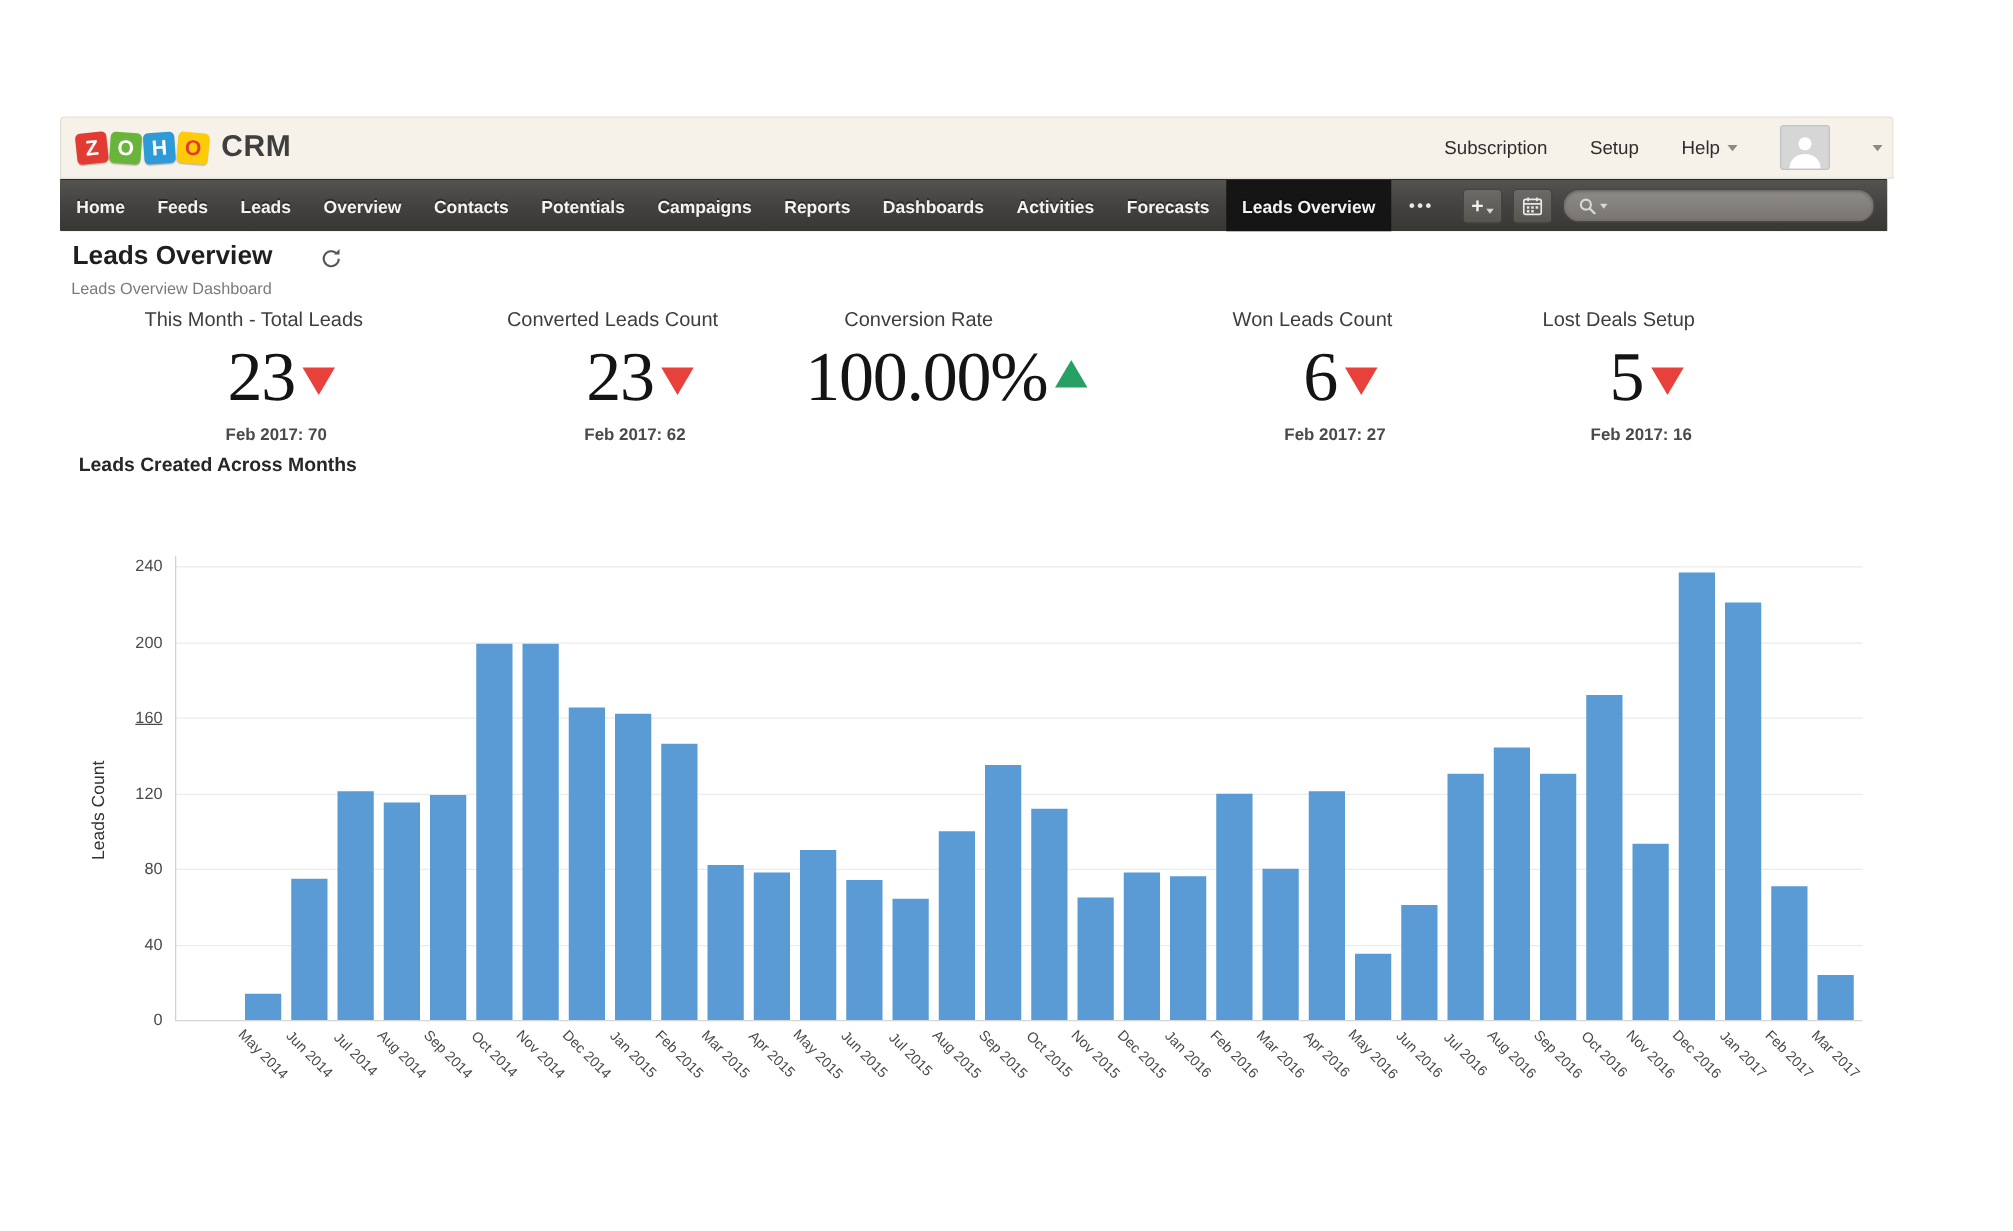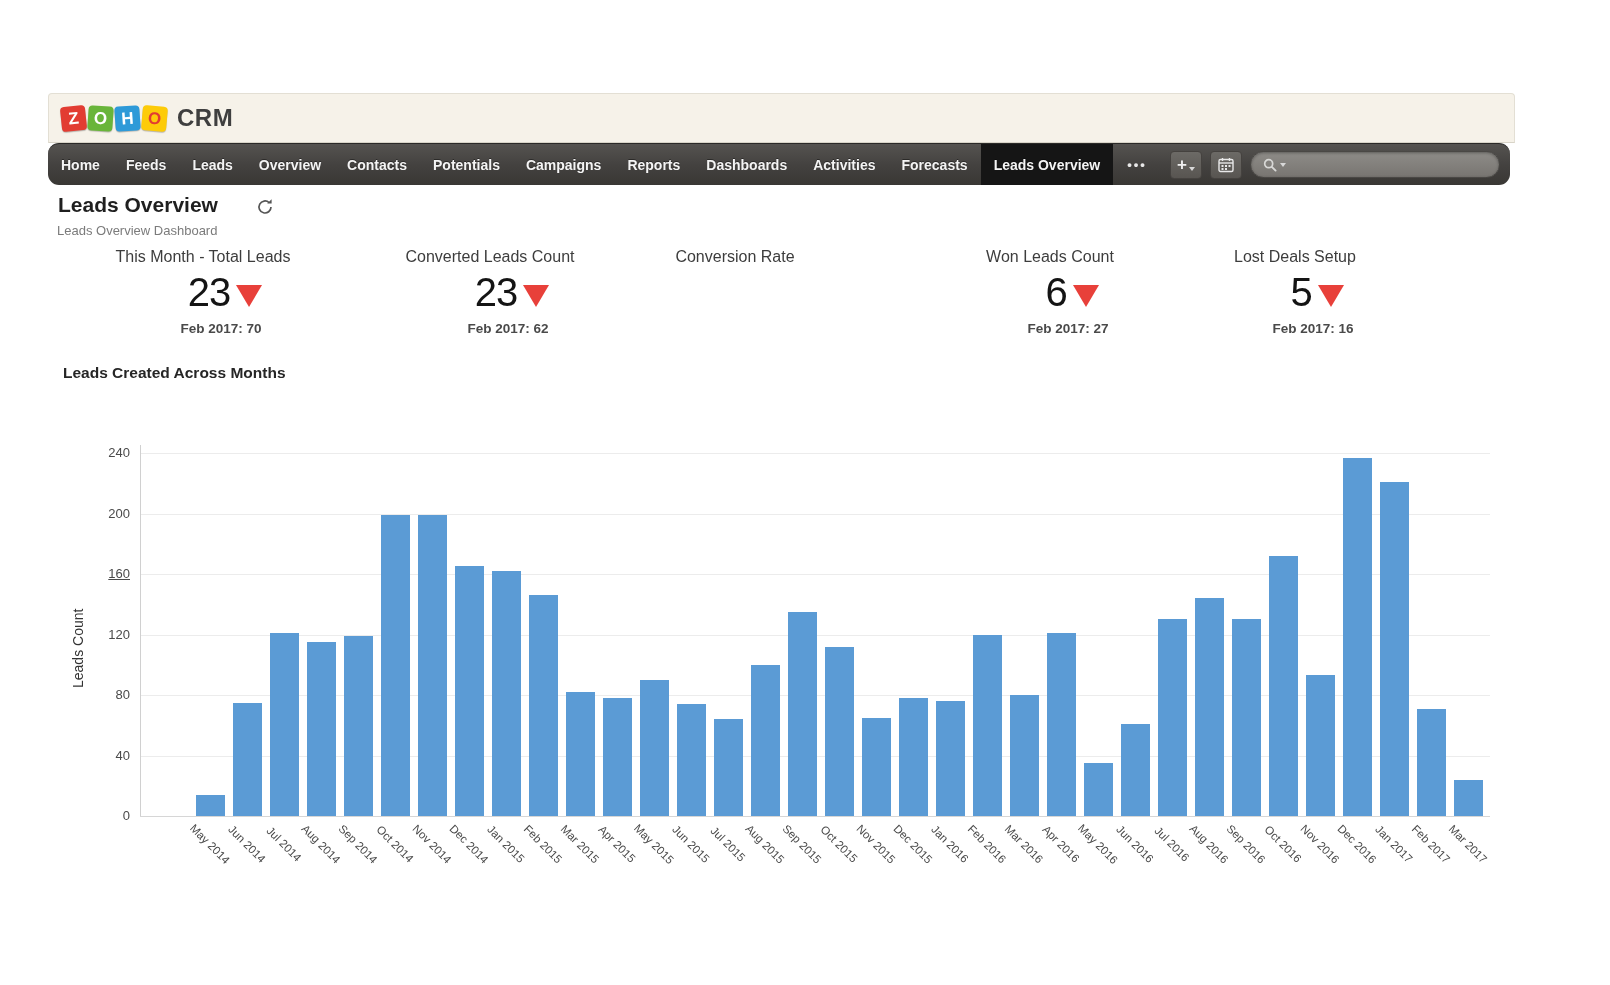--- a/index.html
+++ b/index.html
@@ -22,21 +22,21 @@
   .header-right { margin-left:auto; display:flex; align-items:center; gap:34px; padding-right:8px; }
   .header-link { font-size:15px; color:#2e2e2e; cursor:pointer; display:flex; align-items:center; gap:6px; }
   .caret-down { width:0; height:0; border-left:4px solid transparent; border-right:4px solid transparent;
     border-top:5px solid #8a8a8a; display:inline-block; }
   .avatar { width:40px; height:36px; background:#d6d6d6; border:1px solid #c2c2c2; border-radius:3px;
     display:flex; align-items:flex-end; justify-content:center; overflow:hidden; cursor:pointer; }
 
   
   .nav-bar { position:absolute; left:48px; top:143px; width:1462px; height:42px;
     background:linear-gradient(180deg,#555350 0%,#444240 50%,#393734 100%);
-    border-top:1px solid #2b2a28; border-radius:11px; display:flex; align-items:center; }
+    border-top:1px solid #2b2a28; border-radius:1px; display:flex; align-items:center; }
   .nav-items { list-style:none; display:flex; height:100%; align-items:stretch; }
   .nav-item { color:#f4f4f4; font-size:14px; font-weight:bold; padding:0 13px; display:flex;
     align-items:center; cursor:pointer; white-space:nowrap; text-shadow:0 -1px 0 rgba(0,0,0,.4); }
   .nav-item.active { background:#151515; }
   .nav-more { color:#e8e8e8; font-size:13px; letter-spacing:2px; margin-left:14px; cursor:pointer; font-weight:bold; }
   .nav-right { margin-left:auto; display:flex; align-items:center; gap:8px; padding-right:10px; }
   .nav-btn { width:32px; height:28px; border-radius:4px; border:1px solid #45423f;
     background:linear-gradient(180deg,#6c6a66 0%,#585551 100%);
     display:flex; align-items:center; justify-content:center; gap:2px; cursor:pointer; color:#eee; }
   .plus-glyph { font-size:17px; font-weight:bold; line-height:1; color:#f0f0f0; }
@@ -48,21 +48,21 @@
 
   
   .page-title { position:absolute; left:58px; top:193px; font-size:21px; font-weight:bold; color:#1f1f1f; }
   .refresh-btn { position:absolute; left:256px; top:198px; width:18px; height:18px; cursor:pointer; }
   .page-subtitle { position:absolute; left:57px; top:223px; font-size:13px; color:#7b7b7b; }
 
   
   .kpi { position:absolute; top:248px; width:270px; text-align:center; }
   .kpi-label { font-size:16px; color:#3d3d3d; }
   .kpi-valwrap { margin-top:4px; transform:translateX(22px); display:flex; align-items:center; justify-content:center; gap:6px; }
-  .kpi-value { font-size:40px; color:#141414; letter-spacing:-1px; }
+  .kpi-value { font-size:56px; color:#141414; letter-spacing:-1px;font-family:Liberation Serif, serif; }
   .tri { width:0; height:0; display:inline-block; }
   .tri.down { border-left:13px solid transparent; border-right:13px solid transparent; border-top:22px solid #e8403a; margin-top:6px; }
   .tri.up { border-left:13px solid transparent; border-right:13px solid transparent; border-bottom:22px solid #27a163; margin-bottom:6px; }
   .kpi-sub { margin-top:6px; font-size:13.5px; color:#4a4a4a; transform:translateX(18px); min-height:16px;font-weight:bold; }
 
   
   .chart-title { position:absolute; left:63px; top:364px; font-size:15.5px; font-weight:bold; color:#262626; }
   #chart-area { position:absolute; left:0; top:0; width:1610px; height:985px; pointer-events:none; }
   .gridline { position:absolute; left:140px; width:1350px; height:1px; background:#ececec; }
   .gridline.zero { background:#d6d6d6; }
@@ -78,20 +78,35 @@
 <body>
 
 <div class="app-header">
   <div class="logo">
     <span class="logo-tile" style="background: rgb(226, 60, 50); color: rgb(255, 255, 255);">Z</span>
     <span class="logo-tile" style="background: rgb(105, 181, 58); color: rgb(255, 255, 255);">O</span>
     <span class="logo-tile" style="background: rgb(46, 154, 216); color: rgb(255, 255, 255);">H</span>
     <span class="logo-tile" style="background: rgb(253, 203, 8); color: rgb(226, 60, 50);">O</span>
   </div>
   <span class="product-name">CRM</span>
+  <div class="header-right">
+    <span class="header-link">Subscription</span>
+    <span class="header-link">Setup</span>
+    <span class="header-link">
+      <span>Help</span>
+      <span class="caret-down"></span>
+    </span>
+    <span class="avatar">
+      <svg width="30" height="30" viewBox="0 0 24 24">
+        <circle cx="12" cy="8" r="4.2" fill="#ffffff"></circle>
+        <path d="M2 24c0-6 4.5-9.5 10-9.5S22 18 22 24z" fill="#ffffff"></path>
+      </svg>
+    </span>
+    <span class="caret-down"></span>
+  </div>
 </div>
 
 <div class="nav-bar">
   <ul class="nav-items">
       <li class="nav-item">Home</li>
       <li class="nav-item">Feeds</li>
       <li class="nav-item">Leads</li>
       <li class="nav-item">Overview</li>
       <li class="nav-item">Contacts</li>
       <li class="nav-item">Potentials</li>
@@ -151,20 +166,24 @@
 <div class="kpi" style="left:355px;">
   <div class="kpi-label">Converted Leads Count</div>
   <div class="kpi-valwrap">
       <span class="kpi-value">23</span>
       <span class="tri down"></span>
     </div>
   <div class="kpi-sub">Feb 2017: 62</div>
 </div>
 <div class="kpi" style="left:600px;">
   <div class="kpi-label">Conversion Rate</div>
+  <div class="kpi-valwrap">
+      <span class="kpi-value">100.00%</span>
+      <span class="tri up"></span>
+    </div>
   <div class="kpi-sub"></div>
 </div>
 <div class="kpi" style="left:915px;">
   <div class="kpi-label">Won Leads Count</div>
   <div class="kpi-valwrap">
       <span class="kpi-value">6</span>
       <span class="tri down"></span>
     </div>
   <div class="kpi-sub">Feb 2017: 27</div>
 </div>

